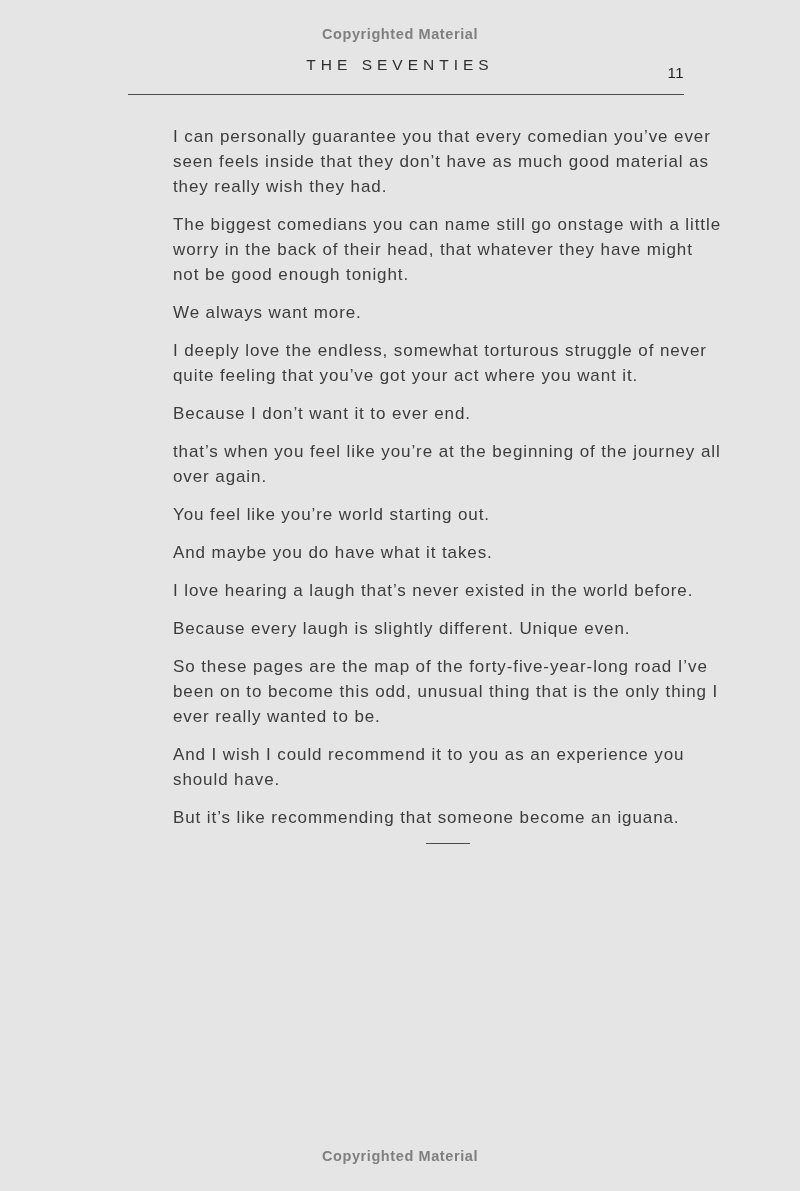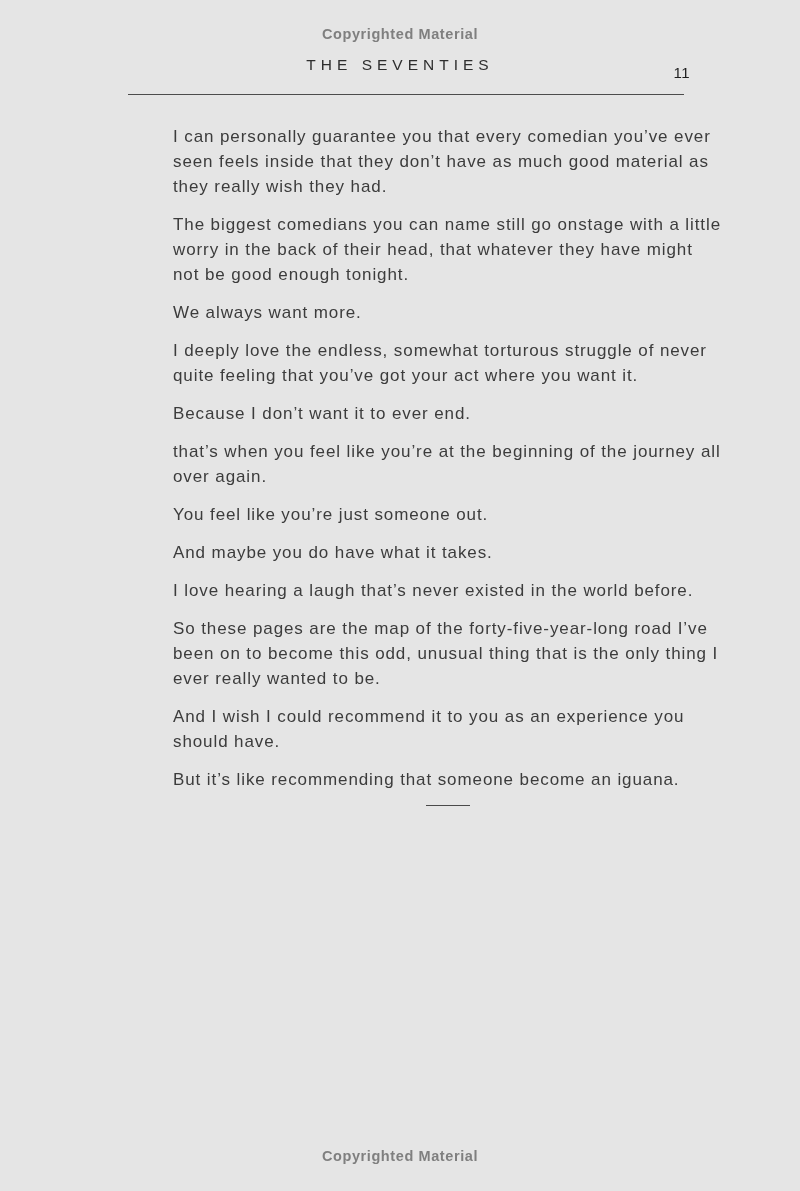--- a/index.html
+++ b/index.html
@@ -40,21 +40,20 @@
   }
   .page-number {
     position: absolute;
     top: 64px;
     left: 0;
     width: 684px;
     text-align: right;
     font-size: 15px;
     letter-spacing: 0.5px;
     color: #1f1f1f;
-    padding-left: 6px;
   }
   .header-rule {
     position: absolute;
     top: 94px;
     left: 128px;
     width: 556px;
     height: 0;
     border-top: 1px solid #4c4c4c;
   }
   .body-text {
@@ -91,23 +90,24 @@
 
   <div class="header-rule"></div>
 
   <div class="body-text">
     <p>I can personally guarantee you that every comedian you’ve ever seen feels inside that they don’t have as much good material as they really wish they had.</p>
     <p>The biggest comedians you can name still go onstage with a little worry in the back of their head, that whatever they have might not be good enough tonight.</p>
     <p>We always want more.</p>
     <p>I deeply love the endless, somewhat torturous struggle of never quite feeling that you’ve got your act where you want it.</p>
     <p>Because I don’t want it to ever end.</p>
     <p>that’s when you feel like you’re at the beginning of the journey all over again.</p>
-    <p>You feel like you’re just someone out.</p>
+    <p>You feel like you’re world starting out.</p>
     <p>And maybe you do have what it takes.</p>
     <p>I love hearing a laugh that’s never existed in the world before.</p>
+    <p>Because every laugh is slightly different. Unique even.</p>
     <p>So these pages are the map of the forty-five-year-long road I’ve been on to become this odd, unusual thing that is the only thing I ever really wanted to be.</p>
     <p>And I wish I could recommend it to you as an experience you should have.</p>
     <p>But it’s like recommending that someone become an iguana.</p>
 
     <div class="section-break"></div>
   </div>
 
   <div class="watermark bottom">Copyrighted Material</div>
 
 </div>

